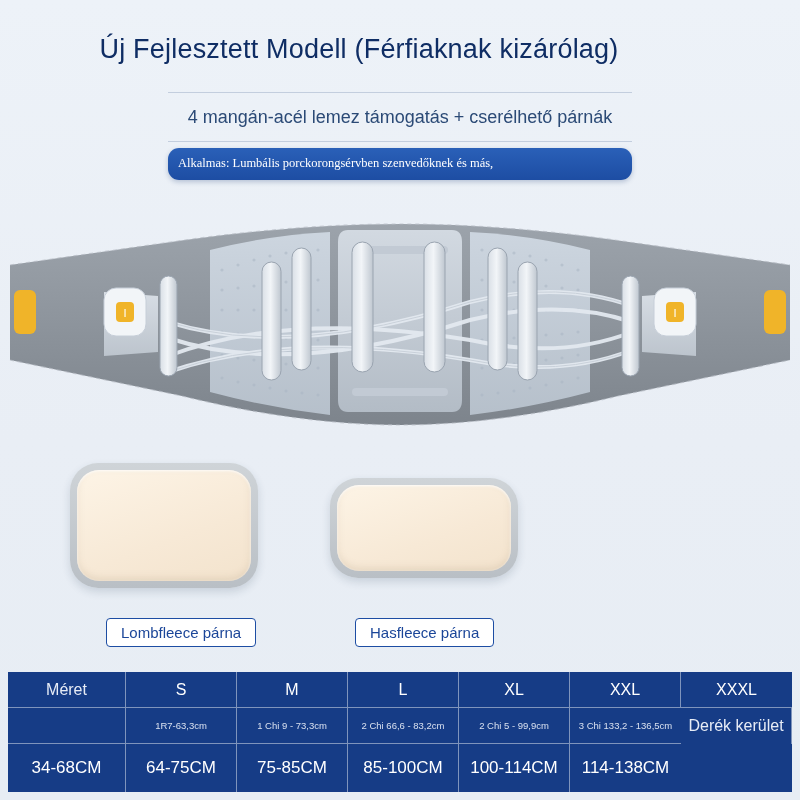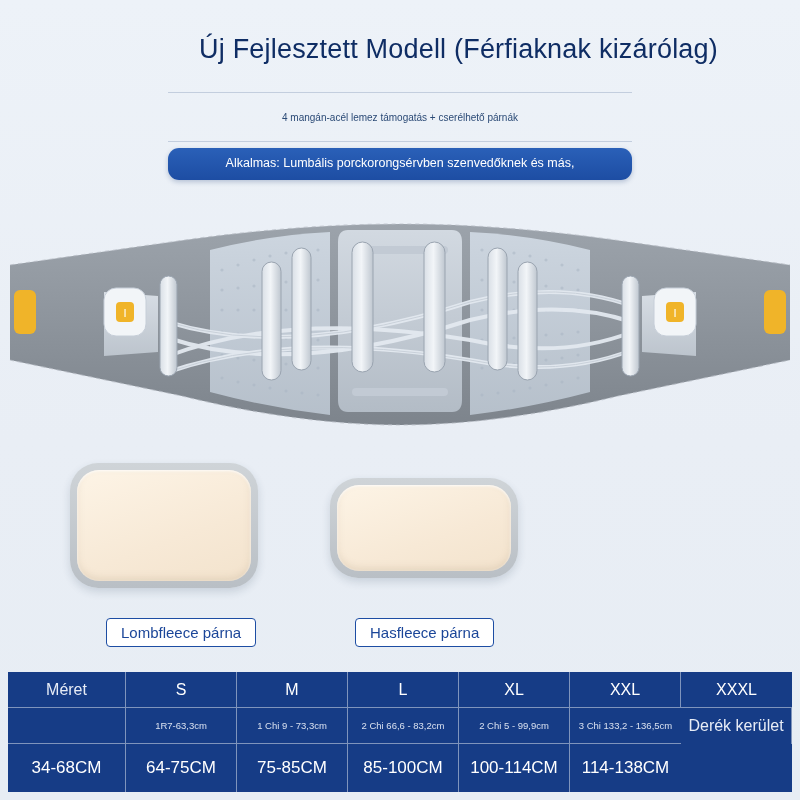--- a/index.html
+++ b/index.html
@@ -20,57 +20,57 @@
     background: linear-gradient(180deg, #edf2f8 0%, #e9eef5 55%, #e7edf4 100%);
     overflow: hidden;
   }
 
   
   .title {
     position: absolute;
     top: 34px;
     left: 0;
     width: 718px;
-    text-align: right;
+    text-align: center;
     font-size: 27px;
     color: #0f2d64;
     letter-spacing: 0.2px;
     white-space: nowrap;
   }
   .subtitle-wrap {
     position: absolute;
     top: 92px;
     left: 168px;
     width: 464px;
     height: 48px;
     border-top: 1px solid #c3cede;
     border-bottom: 1px solid #c3cede;
     display: flex;
     align-items: center;
     justify-content: center;
   }
   .subtitle {
-    font-size: 10px;
+    font-size: 18px;
     color: #2b4a76;
     white-space: nowrap;
   }
   .banner {
     position: absolute;
     top: 148px;
     left: 168px;
     width: 464px;
     padding: 8px 10px 9px;
     box-sizing: border-box;
     border-radius: 11px;
     background: linear-gradient(180deg, #2a60b8 0%, #1d4da3 100%);
     color: #ffffff;
-    text-align: center;
     font-size: 12.5px;
     line-height: 15px;
     box-shadow: 0 2px 5px rgba(18, 50, 110, 0.25);
+    font-family: Liberation Serif, serif;
   }
   .banner-line { display: block; }
 
   
   .product-area {
     position: absolute;
     top: 210px;
     left: 0;
     width: 800px;
     height: 250px;

